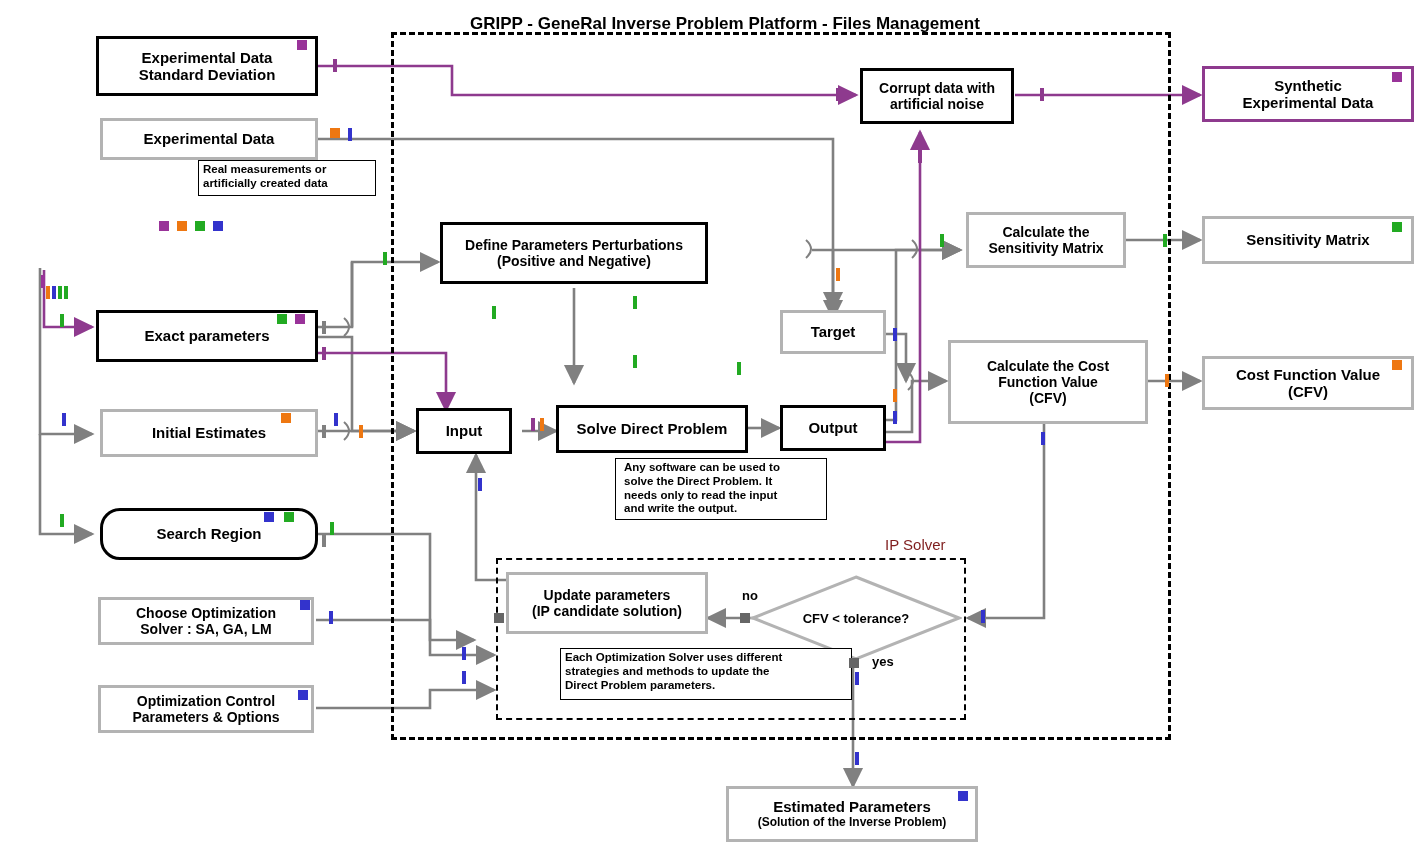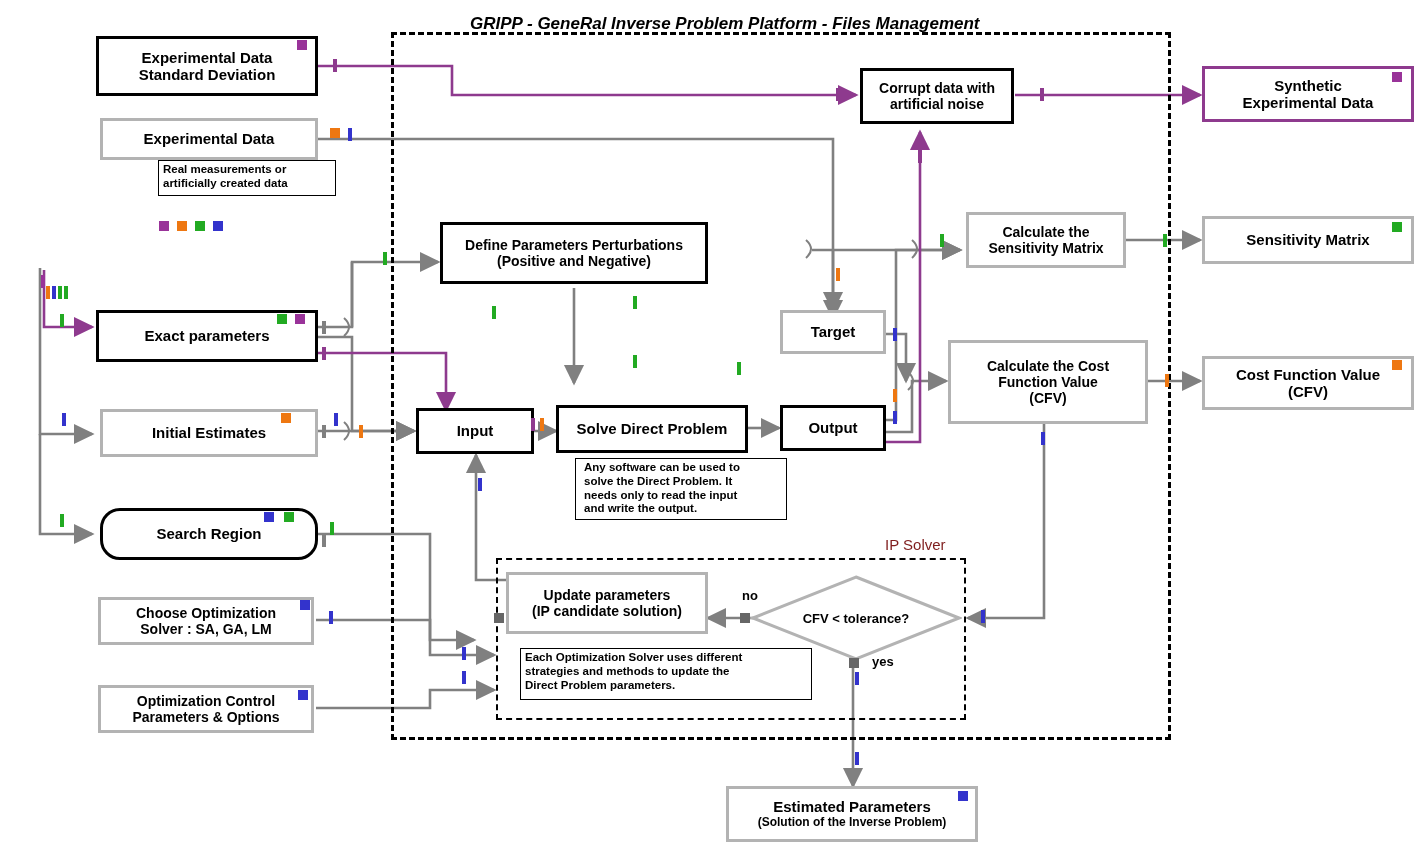--- a/index.html
+++ b/index.html
@@ -48,20 +48,21 @@
     box-sizing: border-box;
     background: #ffffff;
     border: 1px solid #000000;
     font-size: 11.5px;
     font-weight: bold;
     color: #000000;
     padding: 2px 4px;
     line-height: 1.2;
     text-align: left;
     z-index: 5;
+    margin-left: 40px;
   }
   .title {
     position: absolute;
     font-weight: bold;
     font-size: 17px;
     color: #000000;
     white-space: nowrap;
     z-index: 4;
   }
   .sublabel {
@@ -189,21 +190,21 @@
 
     <g fill="none" stroke="#808080" stroke-width="2">
       <path d="M344,318 q10,9 0,18"></path>
       <path d="M344,422 q10,9 0,18"></path>
       <path d="M908,372 q10,9 0,18"></path>
       <path d="M912,240 q10,9 0,18"></path>
       <path d="M806,240 q10,9 0,18"></path>
     </g>
   </svg>
 
-  <div class="title" style="left:470px; top:14px;font-style:italic;">GRIPP - GeneRal Inverse Problem Platform - Files Management</div>
+  <div class="title" style="left:470px; top:14px;">GRIPP - GeneRal Inverse Problem Platform - Files Management</div>
   <div class="sublabel" style="left:885px; top:536px;">IP Solver</div>
 
   <div class="node b-black" style="left:96px; top:36px; width:222px; height:60px; font-size:15px;">
     <span class="l1">Experimental Data</span>
     <span class="l2">Standard Deviation</span>
   </div>
   <div class="chip" style="left:297px; top:40px; background:#993399;"></div>
   <div class="vchip" style="left:333px; top:59px; background:#8e3a8e;"></div>
 
   <div class="node b-gray" style="left:100px; top:118px; width:218px; height:42px; font-size:15px;">
@@ -271,21 +272,21 @@
     <span class="l2">(Positive and Negative)</span>
   </div>
   <div class="vchip" style="left:383px; top:252px; background:#22aa22;"></div>
   <div class="vchip" style="left:492px; top:306px; background:#22aa22;"></div>
   <div class="vchip" style="left:633px; top:296px; background:#22aa22;"></div>
   <div class="vchip" style="left:633px; top:355px; background:#22aa22;"></div>
   <div class="vchip" style="left:737px; top:362px; background:#22aa22;"></div>
   <div class="vchip" style="left:940px; top:234px; background:#22aa22;"></div>
   <div class="vchip" style="left:1163px; top:234px; background:#22aa22;"></div>
 
-  <div class="node b-black" style="left:416px; top:408px; width:118px; height:46px; font-size:15px;">
+  <div class="node b-black" style="left:416px; top:408px; width:96px; height:46px; font-size:15px;">
     <span class="l1">Input</span>
   </div>
   <div class="vchip" style="left:478px; top:478px; background:#3333cc;"></div>
   <div class="vchip" style="left:531px; top:418px; background:#8e3a8e;"></div>
   <div class="vchip" style="left:540px; top:418px; background:#ee7711;"></div>
 
   <div class="node b-black" style="left:556px; top:405px; width:192px; height:48px; font-size:15px;">
     <span class="l1">Solve Direct Problem</span>
   </div>
   <div class="note" style="left:575px; top:458px; width:212px; height:62px; white-space:pre-line;padding-left:8px;">Any software can be used to

